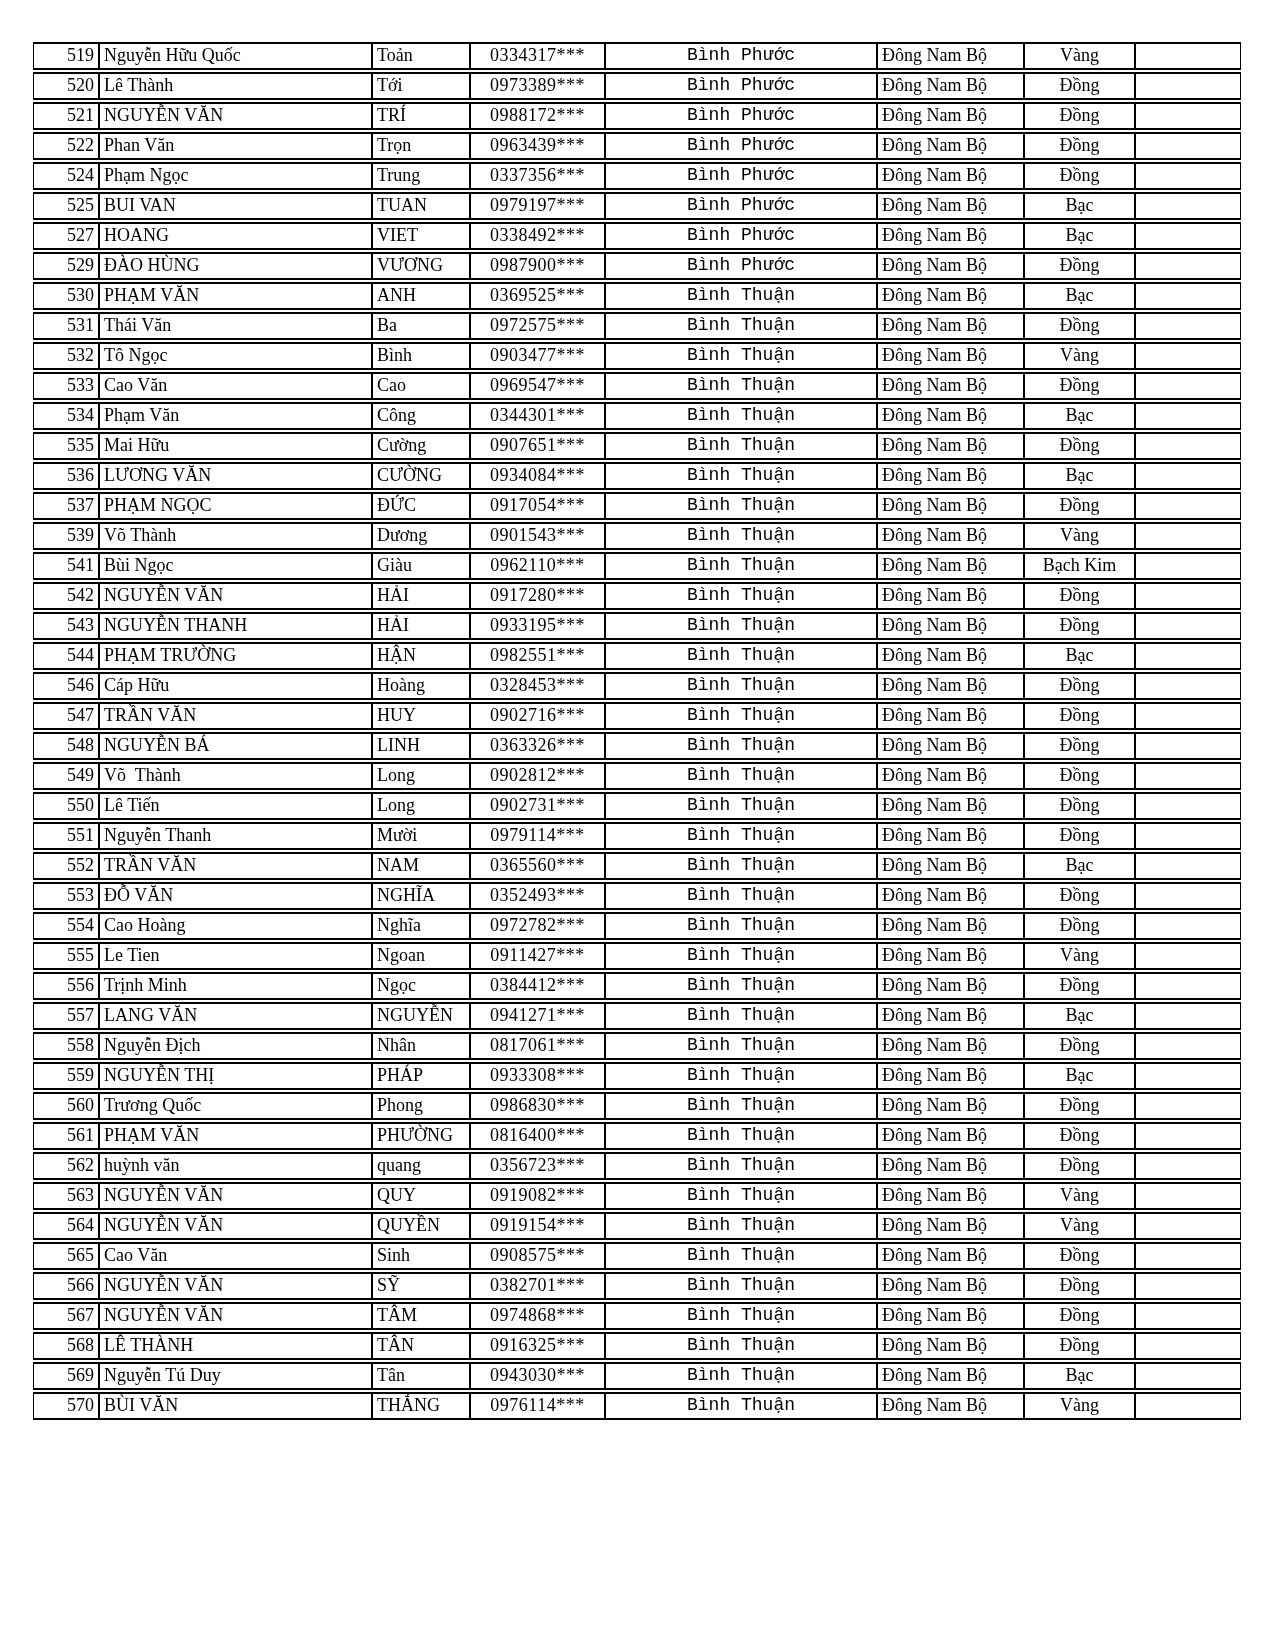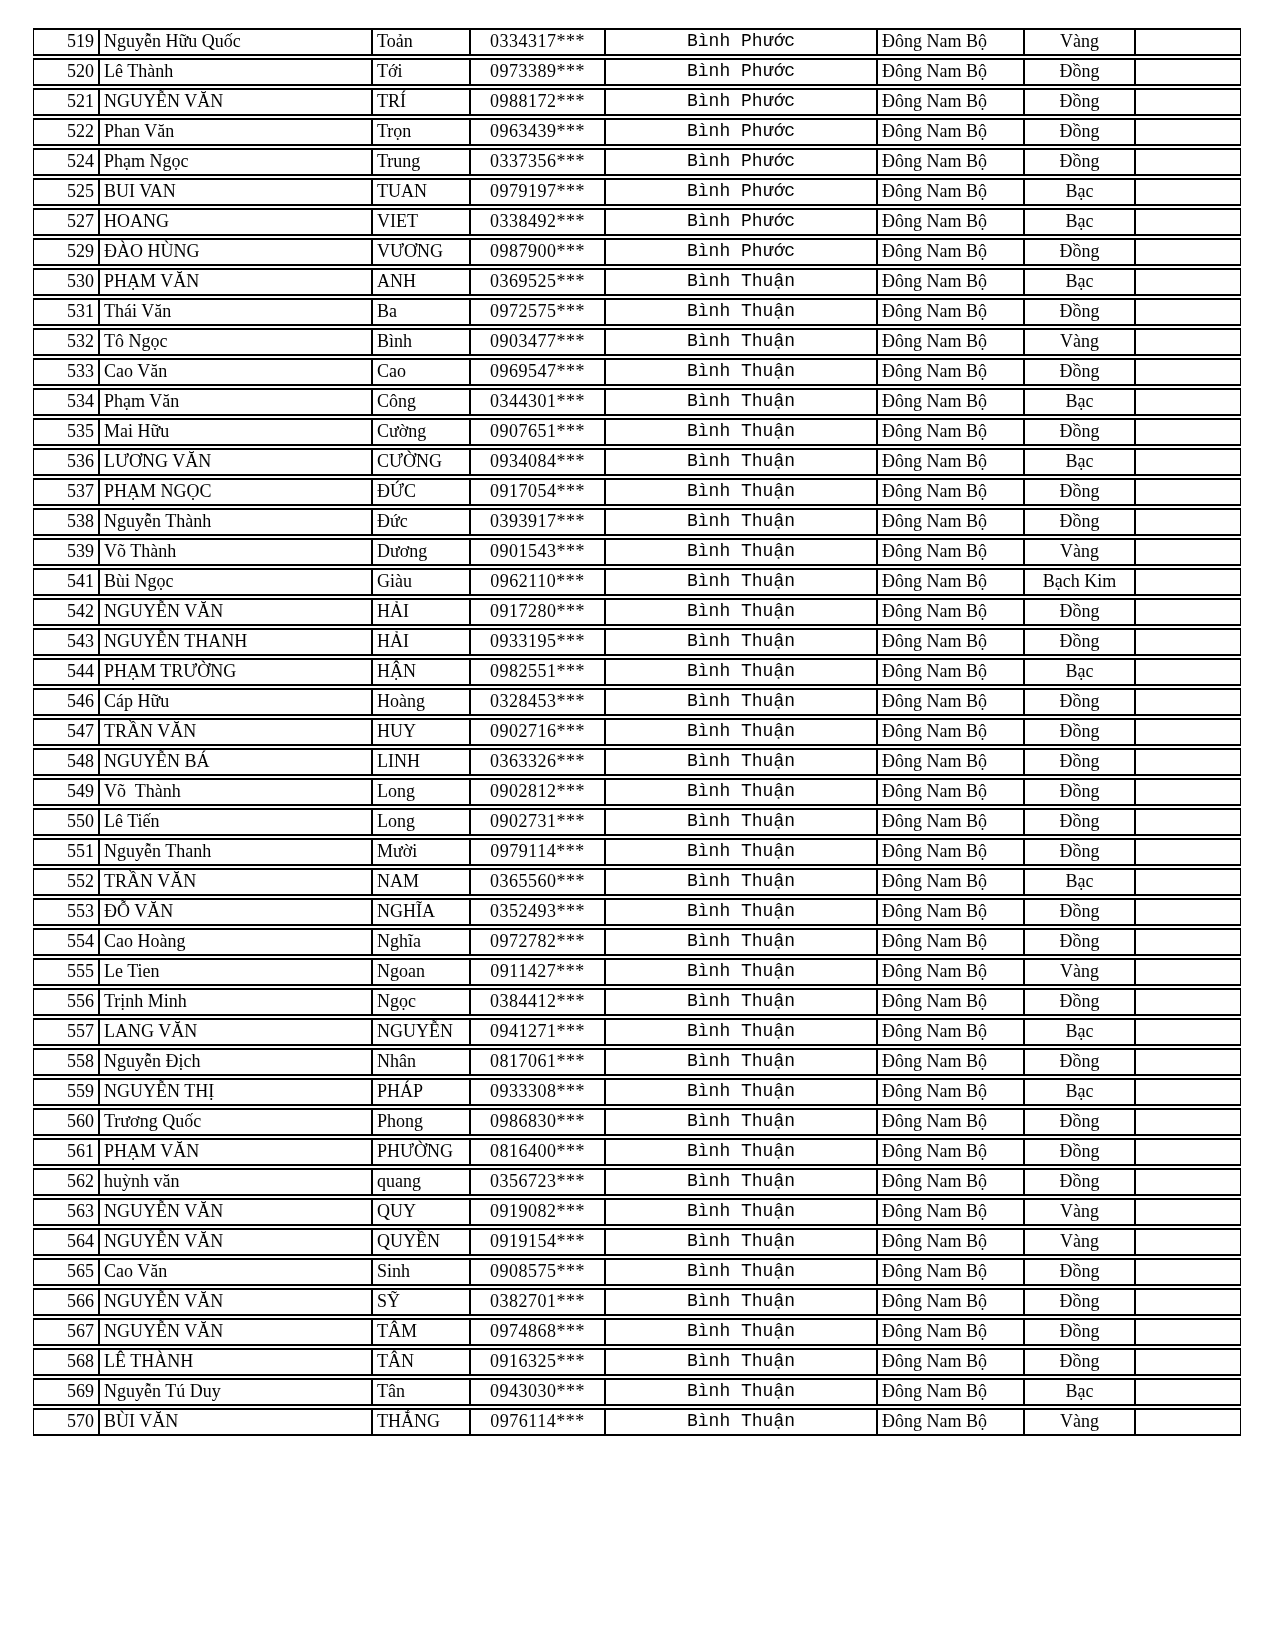--- a/index.html
+++ b/index.html
@@ -10,21 +10,21 @@
     width: 1275px;
     height: 1650px;
     background: #ffffff;
     position: relative;
     font-family: "Liberation Serif", serif;
     color: #000000;
   }
   .sheet {
     position: absolute;
     left: 33px;
-    top: 26px;
+    top: 40px;
   }
   table.member-table {
     border-collapse: separate;
     border-spacing: 0 2px;
     table-layout: fixed;
     width: 1208px;
   }
   table.member-table td {
     box-sizing: border-box;
     border: 1px solid #000000;
@@ -218,30 +218,20 @@
     <td class="c-stt">537</td>
     <td class="c-ho">PHẠM NGỌC</td>
     <td class="c-ten">ĐỨC</td>
     <td class="c-phone">0917054***</td>
     <td class="c-prov">Bình Thuận</td>
     <td class="c-region">Đông Nam Bộ</td>
     <td class="c-tier">Đồng</td>
     <td class="c-extra"></td>
   </tr>
         <tr>
-    <td class="c-stt">538</td>
-    <td class="c-ho">Nguyễn Thành</td>
-    <td class="c-ten">Đức</td>
-    <td class="c-phone">0393917***</td>
-    <td class="c-prov">Bình Thuận</td>
-    <td class="c-region">Đông Nam Bộ</td>
-    <td class="c-tier">Đồng</td>
-    <td class="c-extra"></td>
-  </tr>
-        <tr>
     <td class="c-stt">539</td>
     <td class="c-ho">Võ Thành</td>
     <td class="c-ten">Dương</td>
     <td class="c-phone">0901543***</td>
     <td class="c-prov">Bình Thuận</td>
     <td class="c-region">Đông Nam Bộ</td>
     <td class="c-tier">Vàng</td>
     <td class="c-extra"></td>
   </tr>
         <tr>

